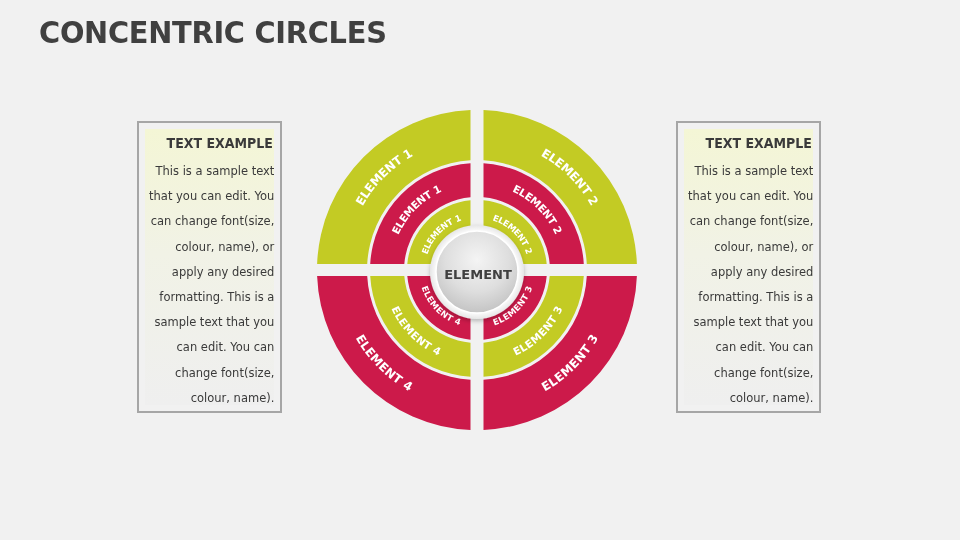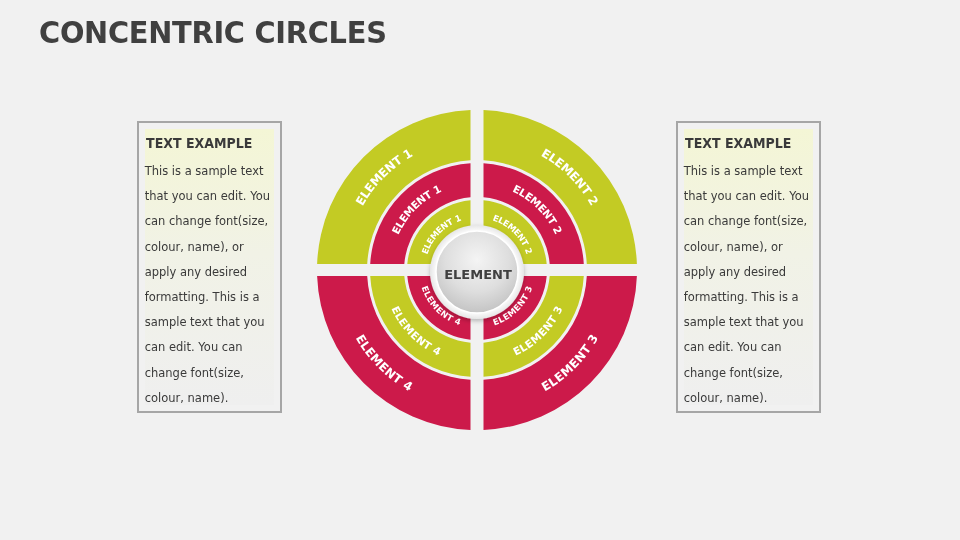--- a/index.html
+++ b/index.html
@@ -22,21 +22,21 @@
     border: 2px solid #a6a6a6;
     box-sizing: content-box;
     padding: 0;
   }
   .textbox .fill {
     position: absolute; left: 6px; top: 6px; right: 6px; bottom: 6px;
     background: linear-gradient(to bottom, #f4f6d5 0%, #f1f2e6 45%, #efefef 100%);
   }
   .textbox .content {
     position: absolute; left: 0; right: 0; top: 11px;
-    text-align: left; color: #3a3a3a;
+    text-align: right; color: #3a3a3a;
   }
   .textbox .heading {
     font-weight: bold; font-size: 14px; color: #3a3a3a;
     line-height: 18px;
     font-family: "DejaVu Sans", sans-serif;
     transform: scaleX(0.9);
   }
   .textbox .body {
     margin-top: 6px;
     font-size: 12.5px; line-height: 25.2px;

